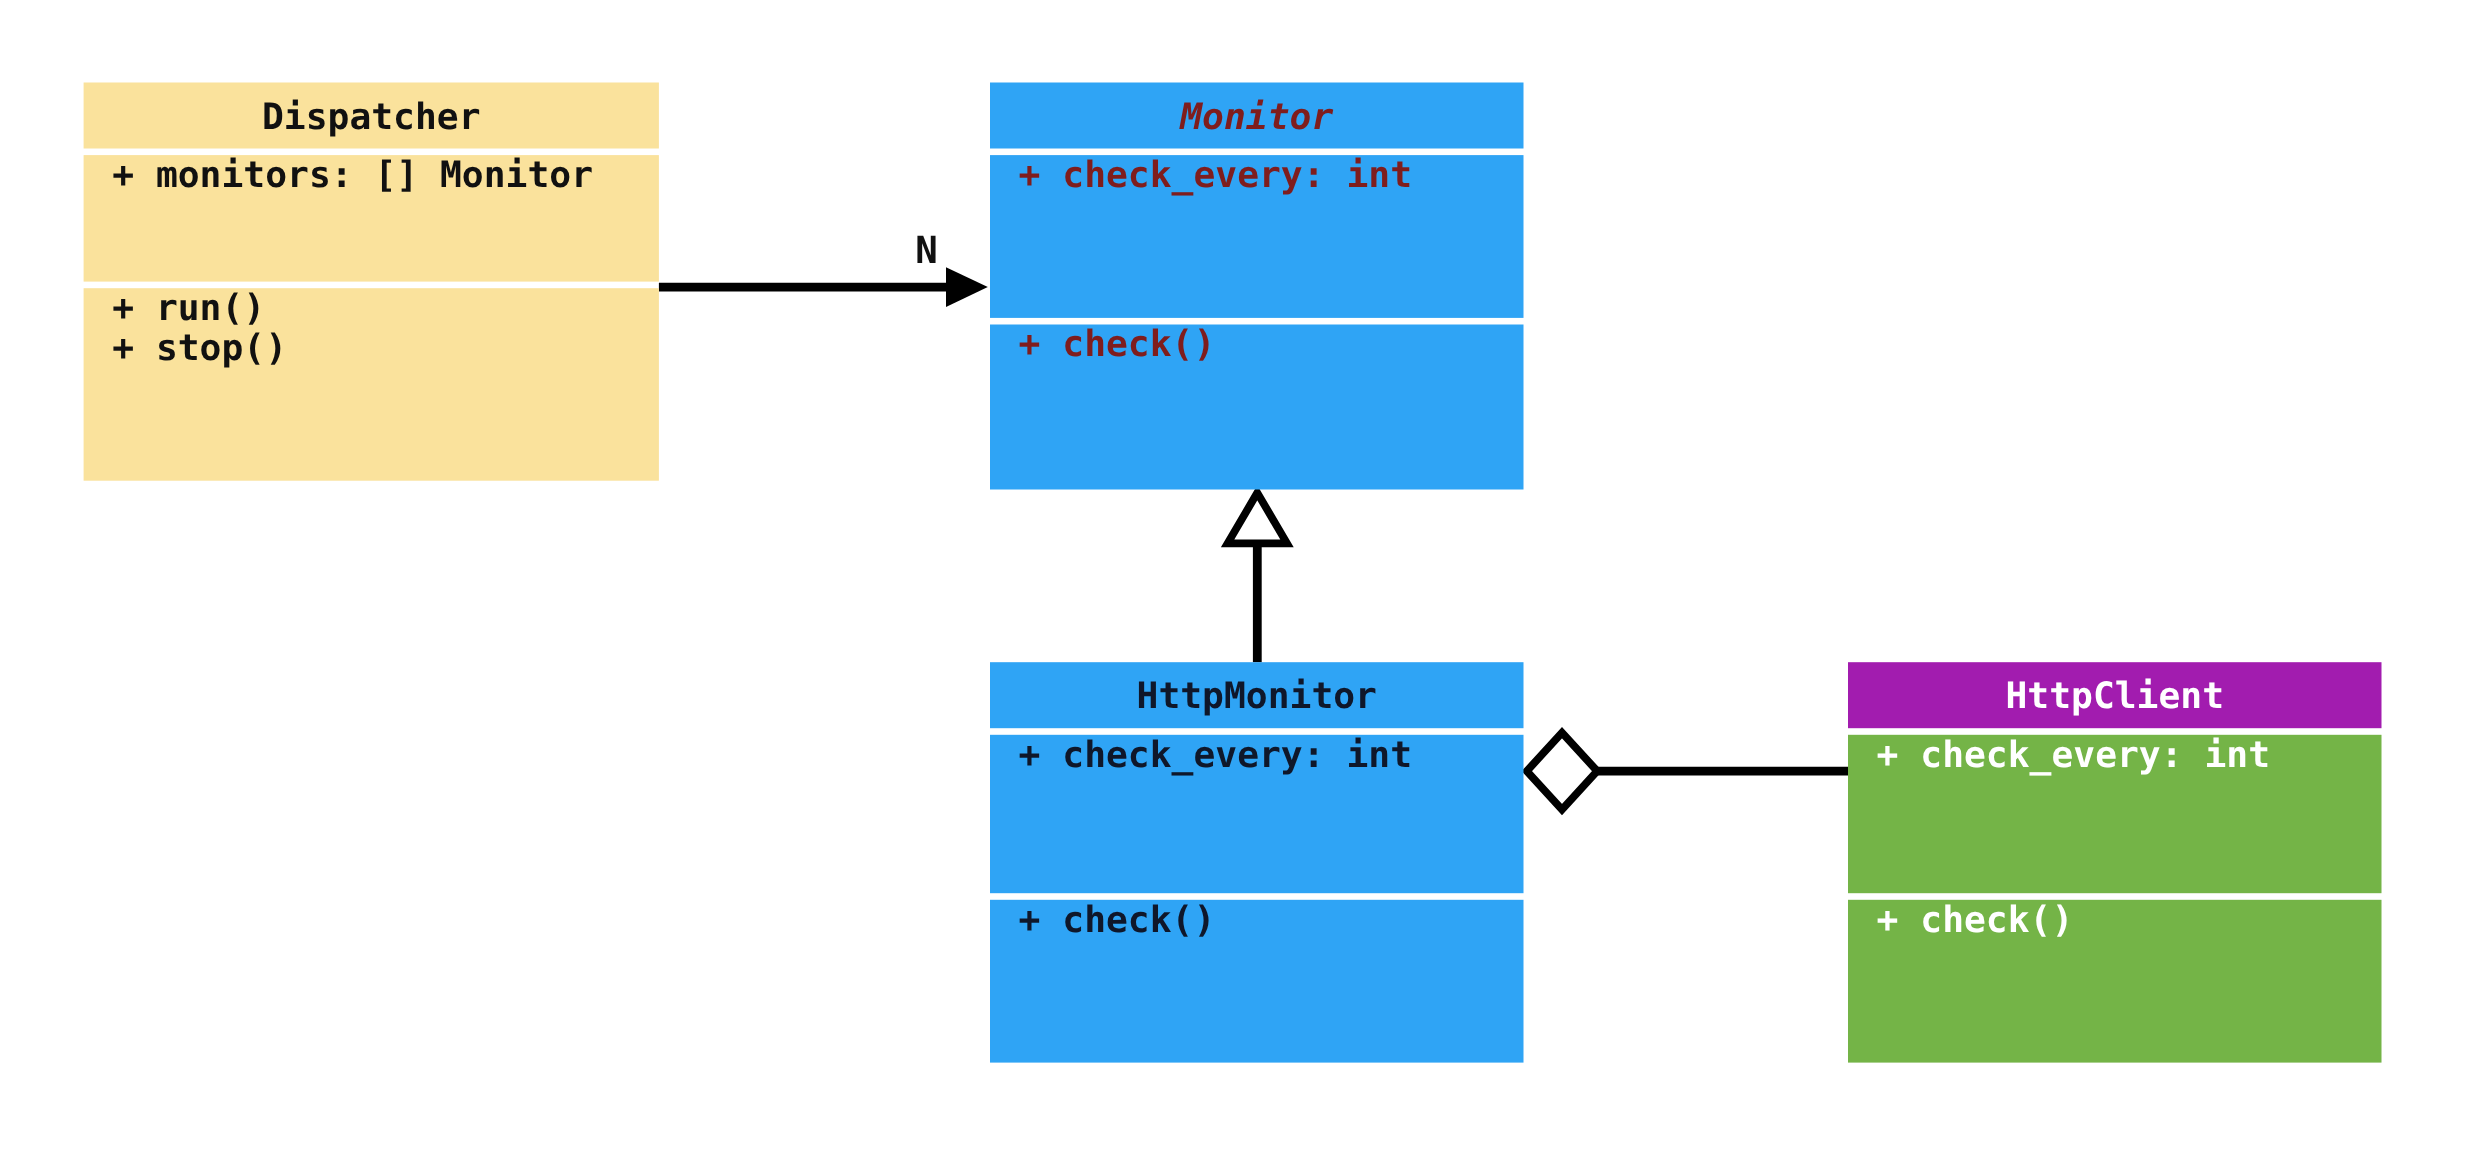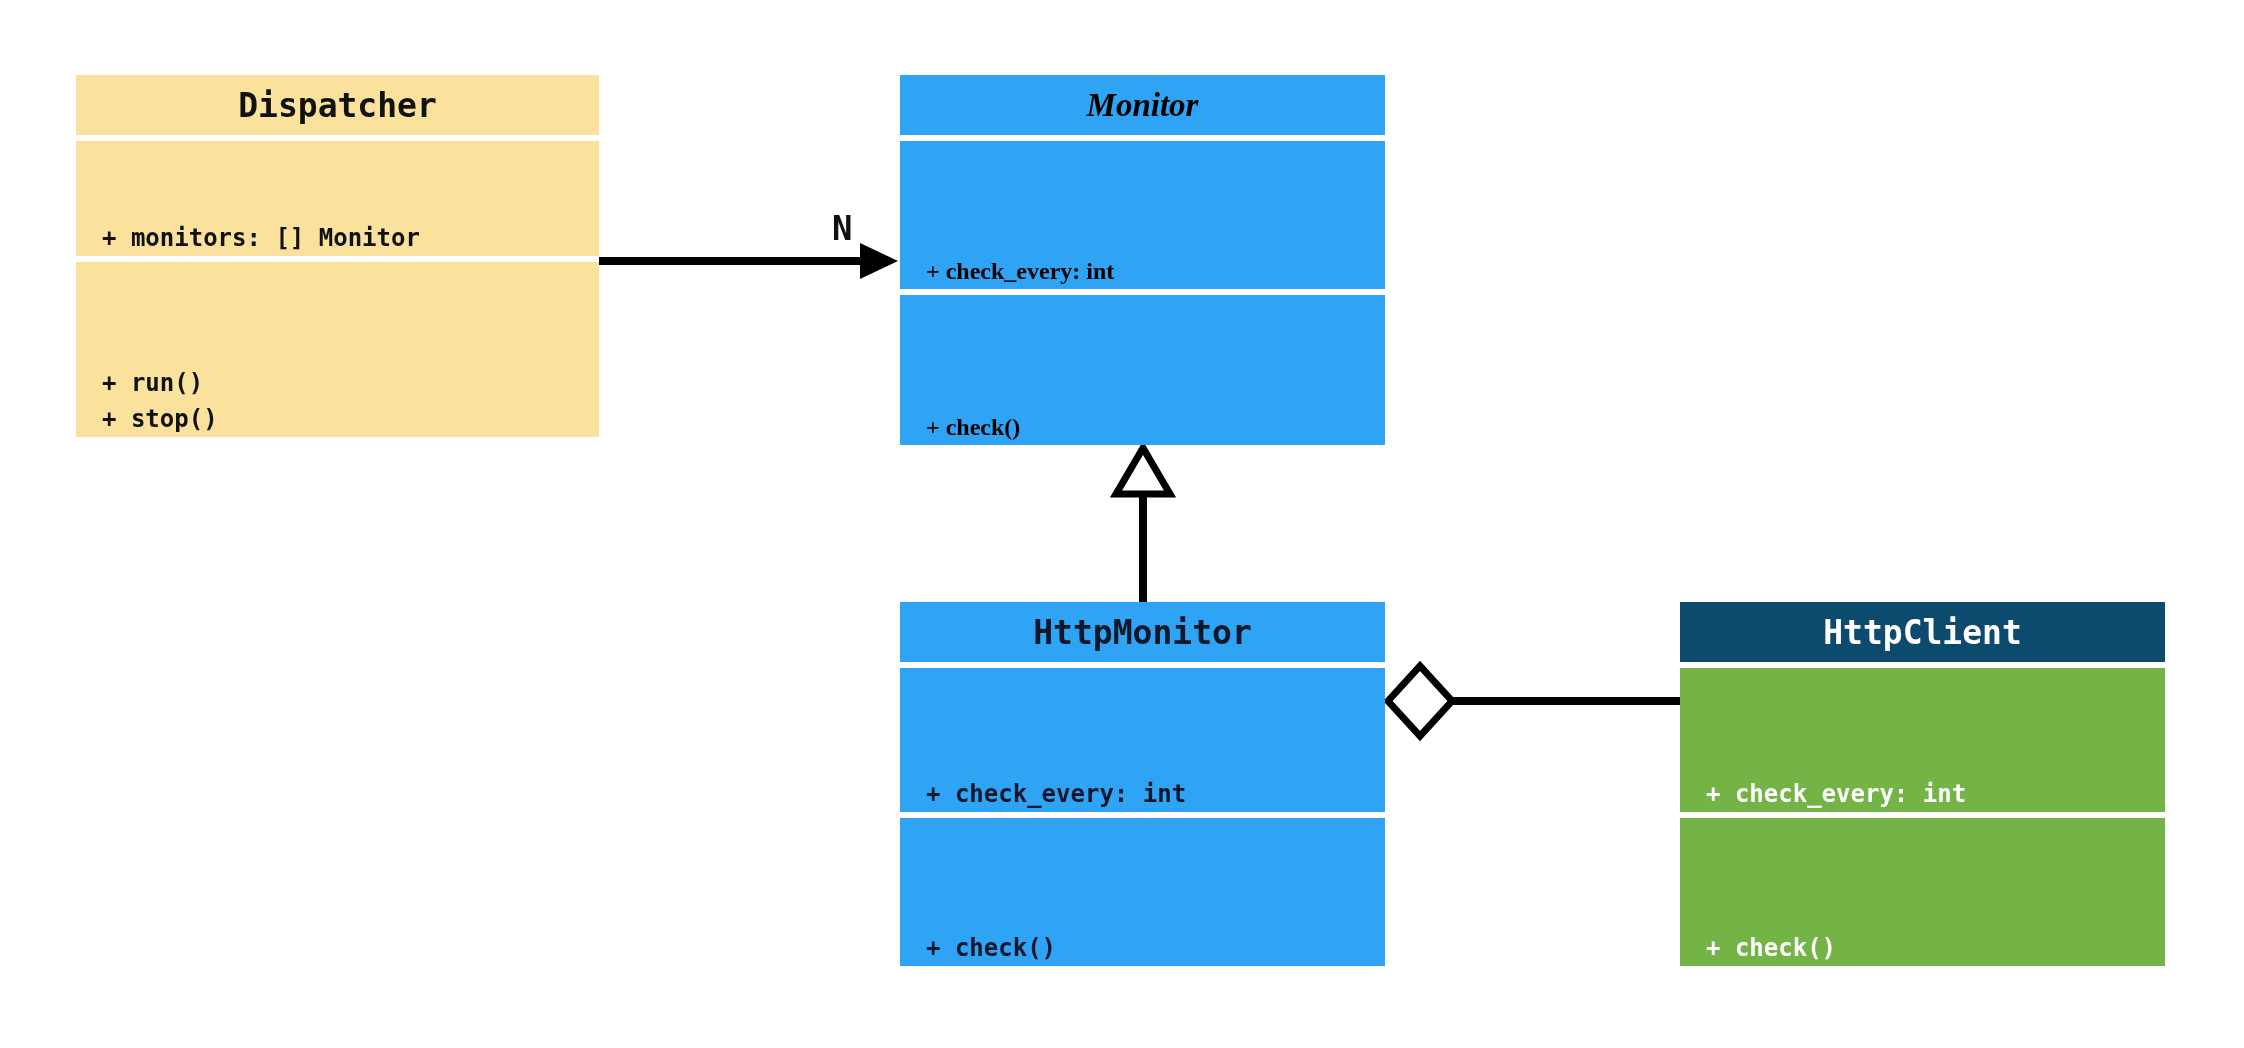--- a/index.html
+++ b/index.html
@@ -32,24 +32,24 @@
     font-size: 33px;
     font-weight: 600;
     letter-spacing: 0px;
   }
   .band.title.abstract {
     font-style: italic;
   }
   .band.section {
     display: flex;
     flex-direction: column;
-    justify-content: flex-end;
+    justify-content: flex-start;
     padding-left: 26px;
     padding-right: 10px;
-    font-size: 24px;
+    font-size: 33px;
     font-weight: 600;
     line-height: 36px;
     white-space: pre;
   }
   #connector-layer {
     position: absolute;
     left: 0;
     top: 0;
     width: 2244px;
     height: 1048px;
@@ -85,42 +85,42 @@
     <div class="band title" style="height: 60px; background-color: rgb(250, 226, 156);">Dispatcher</div>
     <div class="band section" style="height: 115px; background-color: rgb(250, 226, 156);">
       <div>+ monitors: [] Monitor</div>
     </div>
     <div class="band section" style="height: 175px; background-color: rgb(250, 226, 156);">
       <div>+ run()</div>
       <div>+ stop()</div>
     </div>
   </div>
 
-  <div class="uml-class" style="left: 900px; top: 75px; width: 485px; color: #000000; font-family: Liberation Serif, serif;">
+  <div class="uml-class" style="left: 900px; top: 75px; width: 485px; color: #7f1d1d;">
     <div class="band title abstract" style="height: 60px; background-color: rgb(47, 164, 245);">Monitor</div>
     <div class="band section" style="height: 148px; background-color: rgb(47, 164, 245);">
       <div>+ check_every: int</div>
     </div>
     <div class="band section" style="height: 150px; background-color: rgb(47, 164, 245);">
       <div>+ check()</div>
     </div>
   </div>
 
   <div class="uml-class" style="left: 900px; top: 602px; width: 485px; color: #0f172a;">
     <div class="band title" style="height: 60px; background-color: rgb(47, 164, 245);">HttpMonitor</div>
     <div class="band section" style="height: 144px; background-color: rgb(47, 164, 245);">
       <div>+ check_every: int</div>
     </div>
     <div class="band section" style="height: 148px; background-color: rgb(47, 164, 245);">
       <div>+ check()</div>
     </div>
   </div>
 
   <div class="uml-class" style="left: 1680px; top: 602px; width: 485px; color: rgb(255, 255, 255);">
-    <div class="band title" style="height: 60px; background-color: #0c4a6e;">HttpClient</div>
+    <div class="band title" style="height: 60px; background-color: #a21caf;">HttpClient</div>
     <div class="band section" style="height: 144px; background-color: rgb(116, 180, 71);">
       <div>+ check_every: int</div>
     </div>
     <div class="band section" style="height: 148px; background-color: rgb(116, 180, 71);">
       <div>+ check()</div>
     </div>
   </div>
 
 </div>
 

